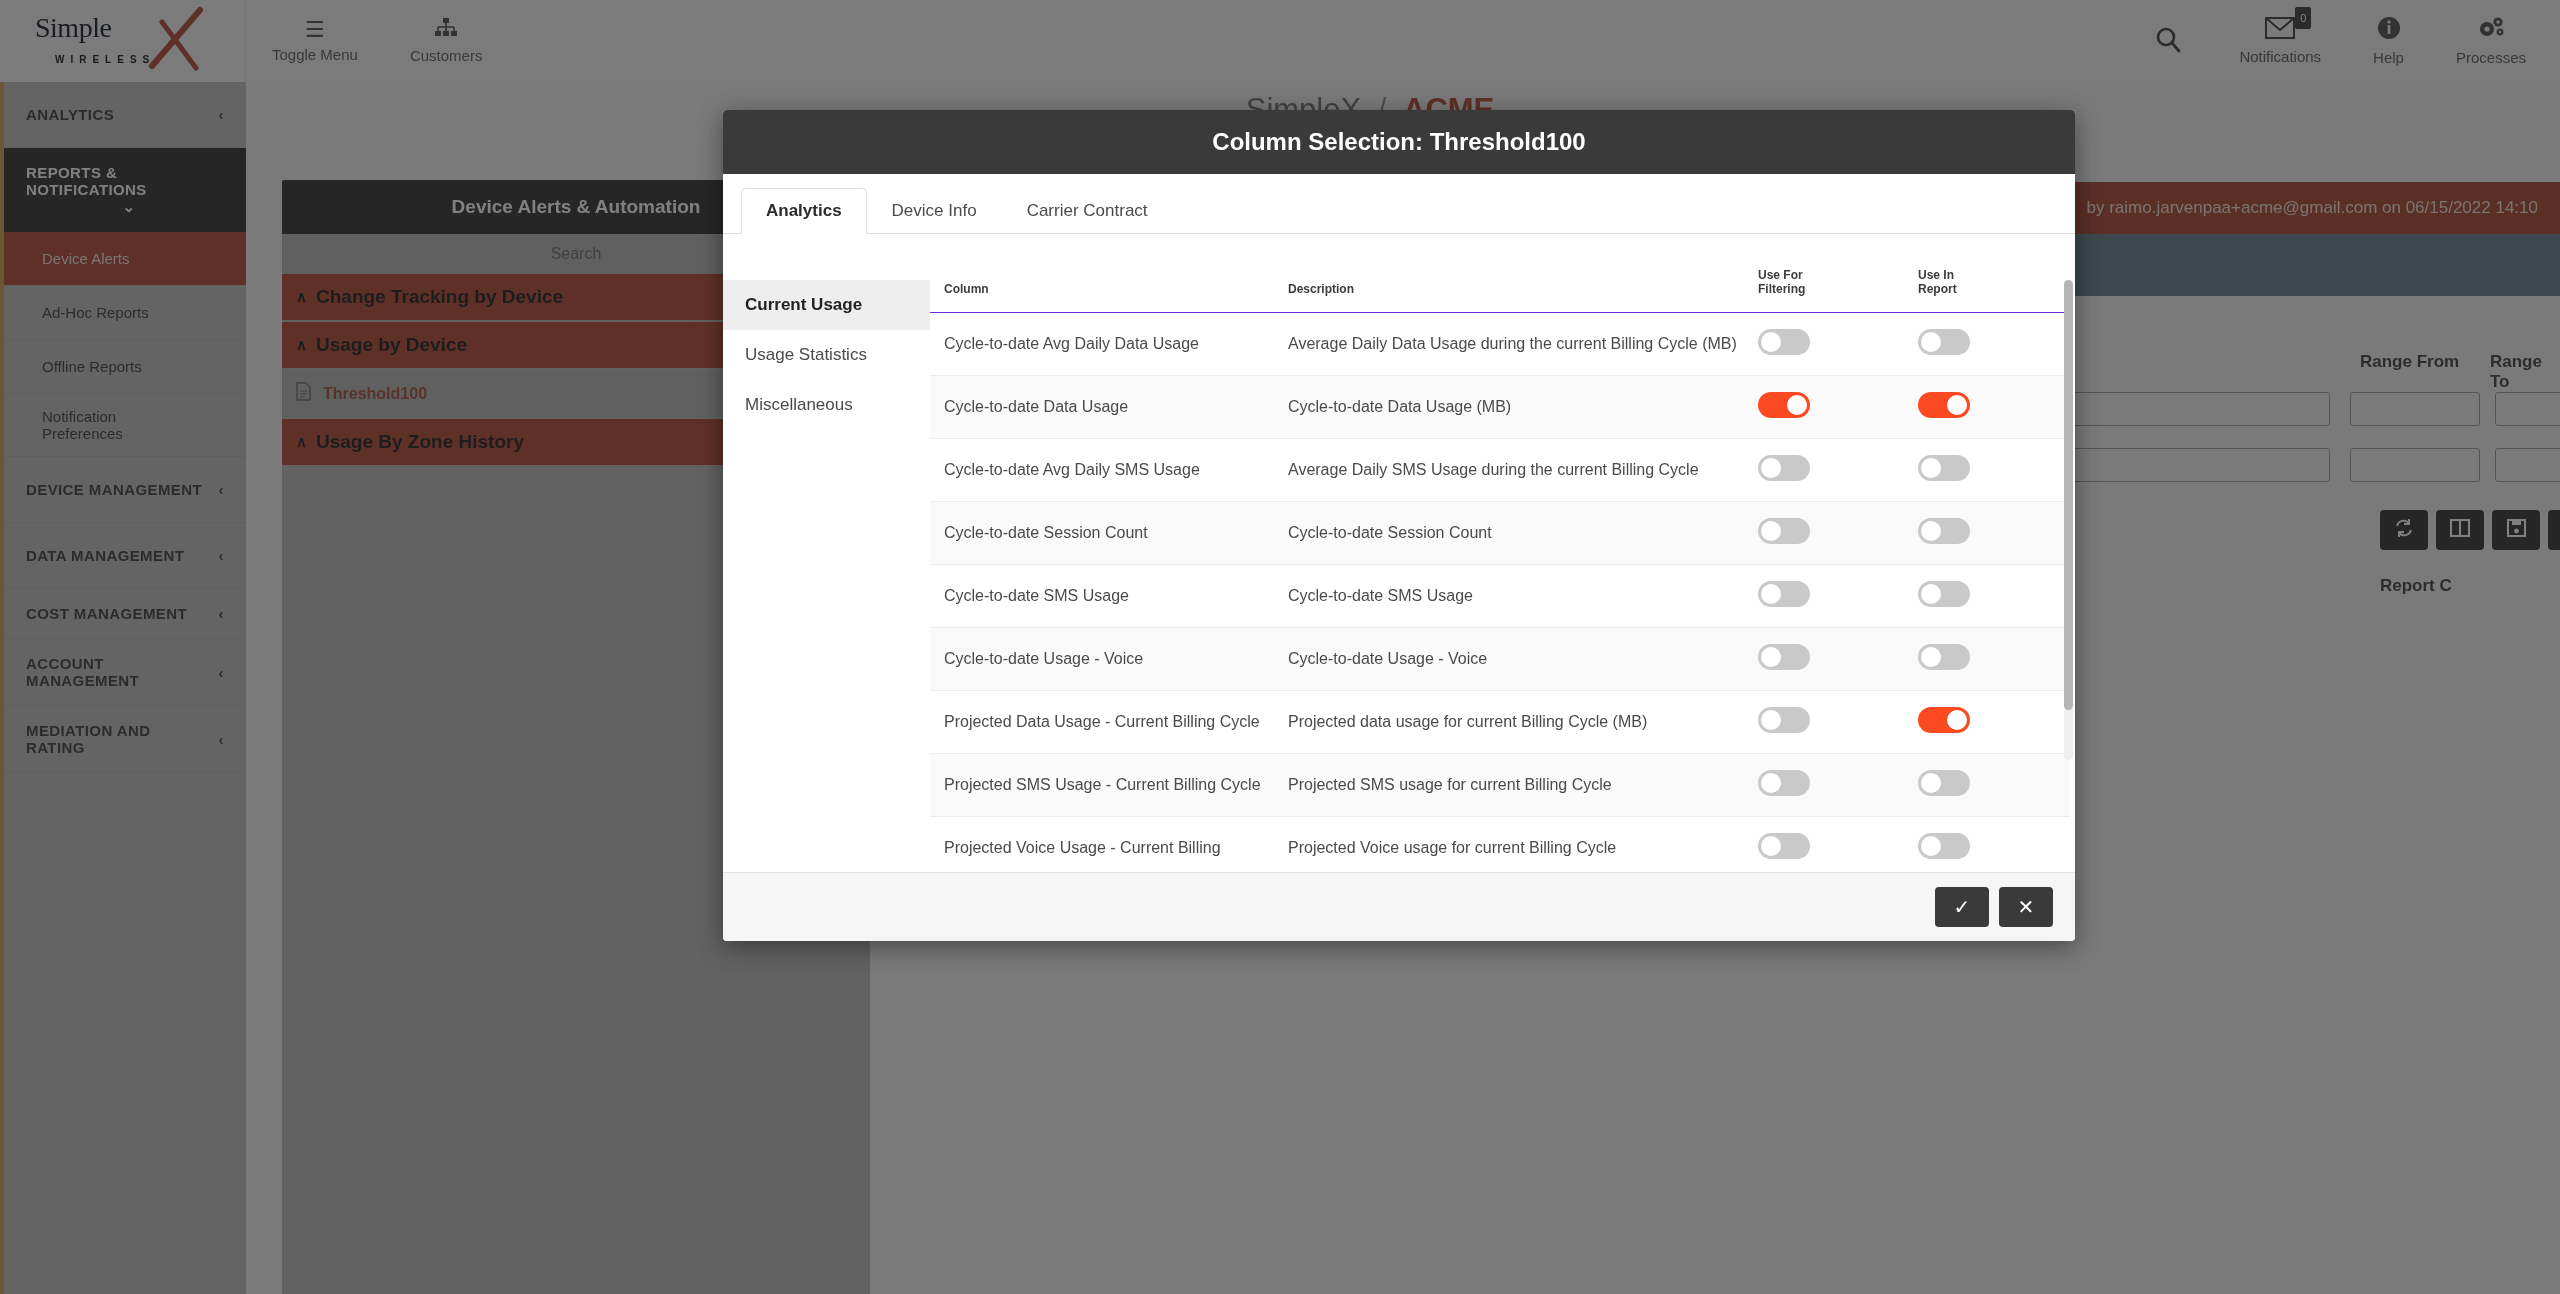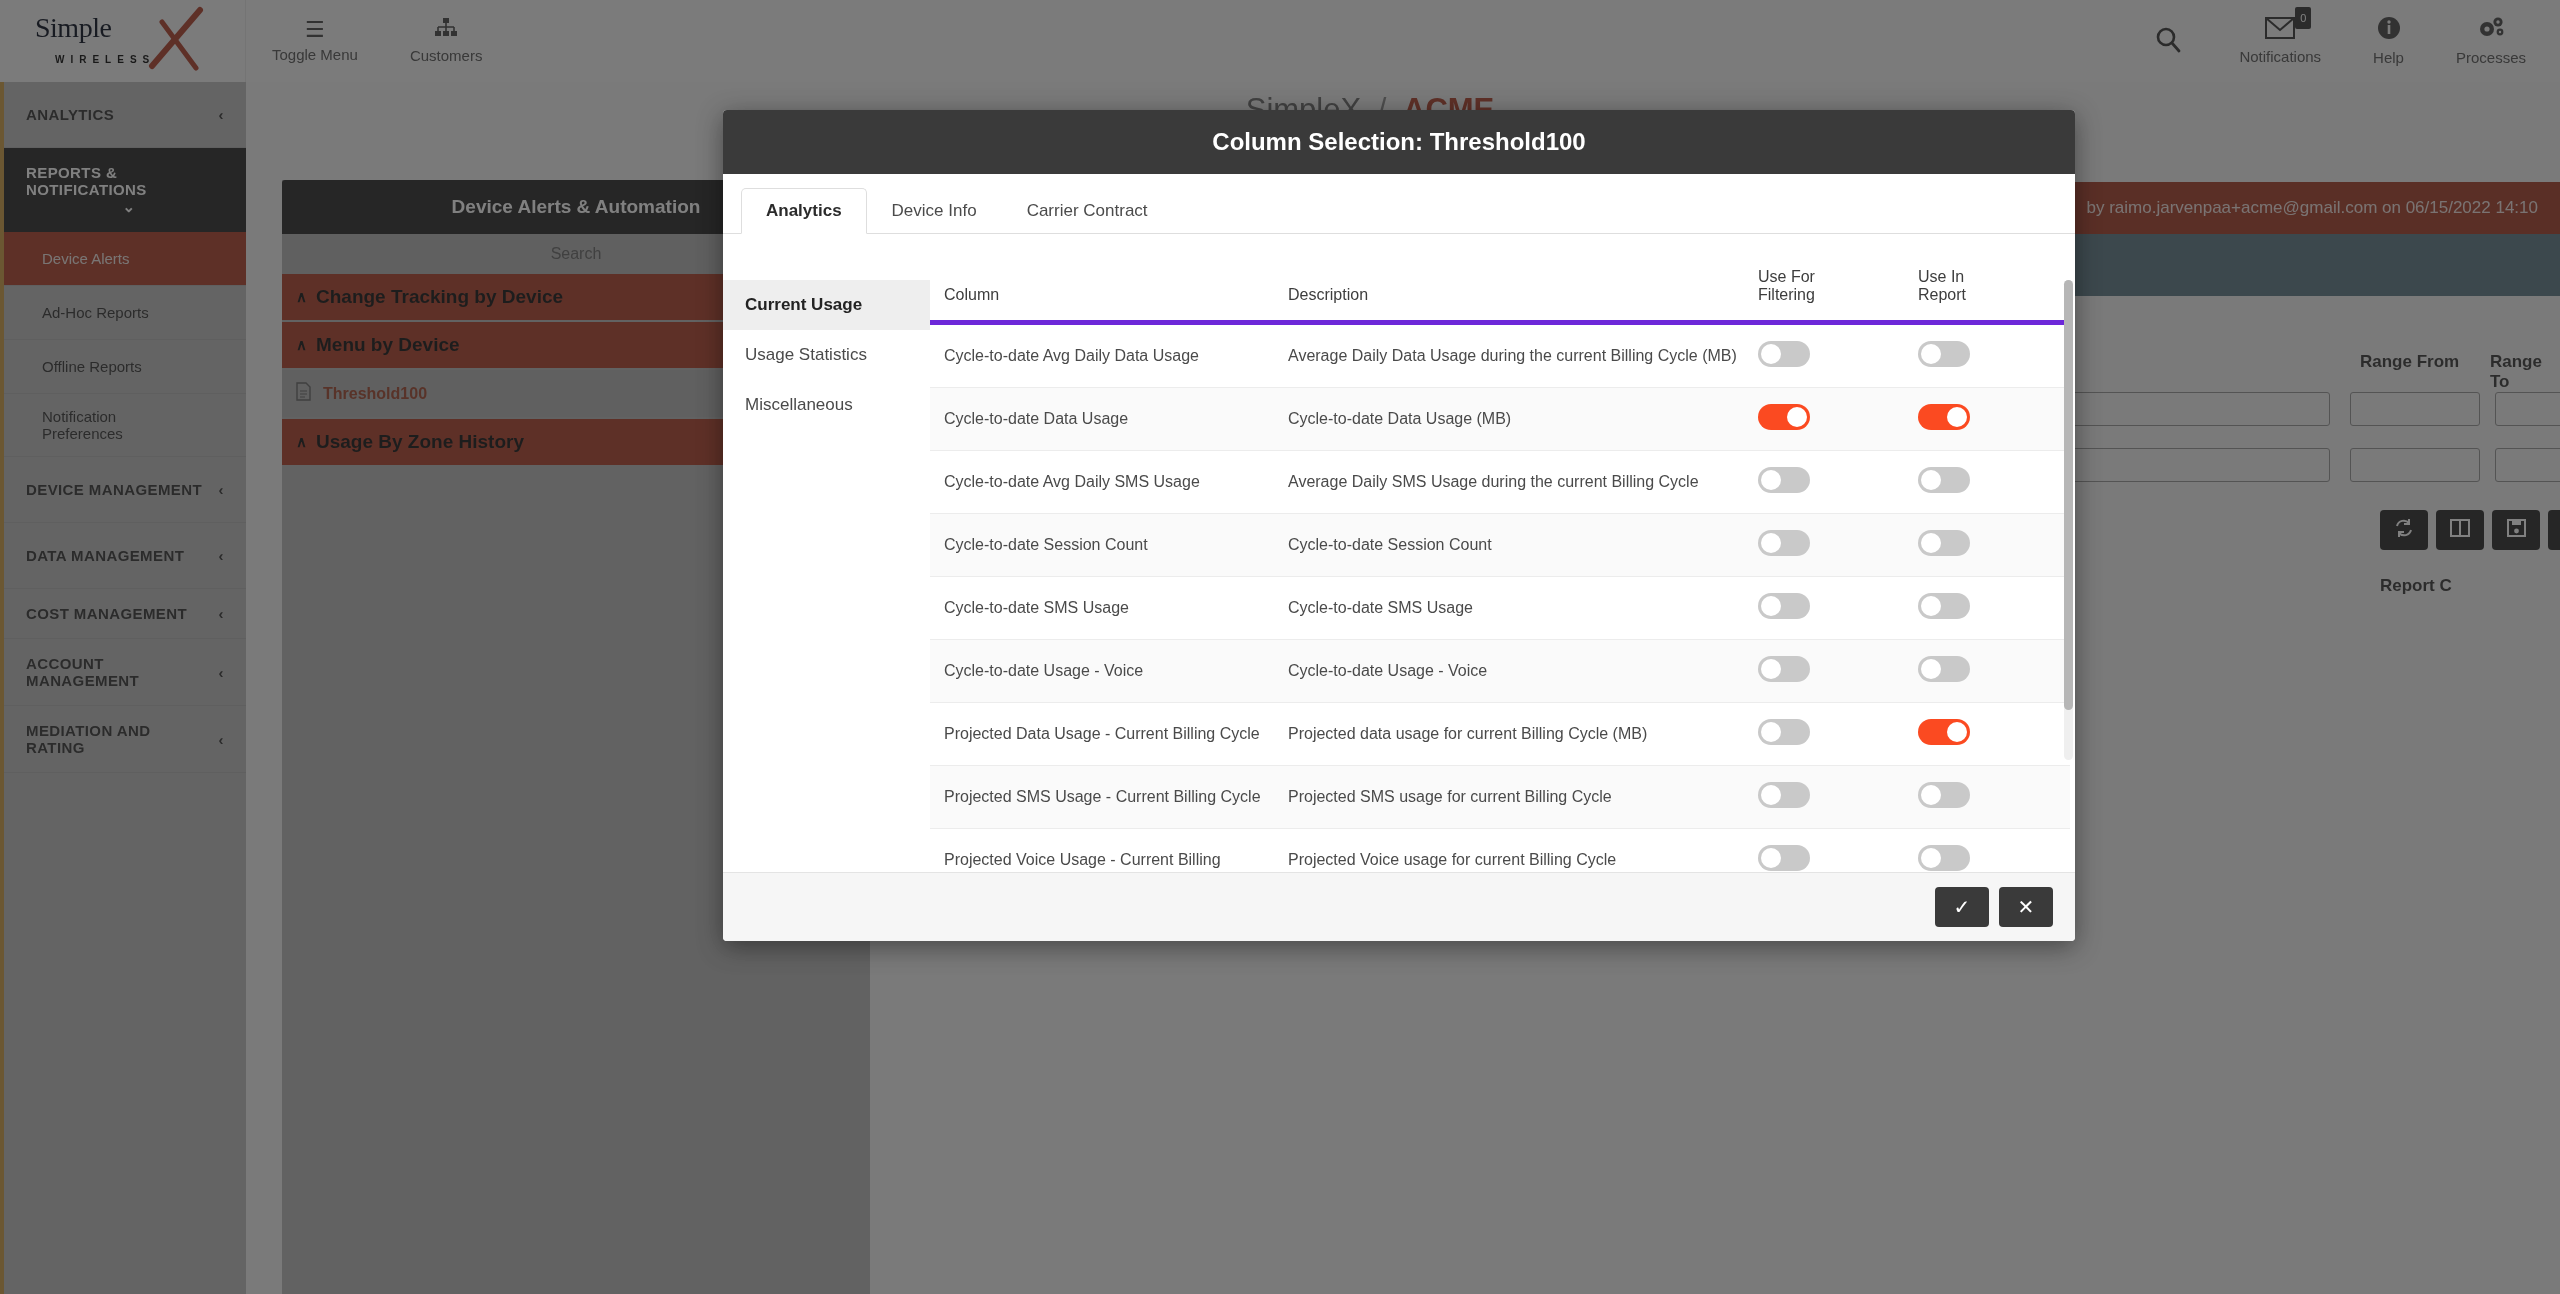--- a/index.html
+++ b/index.html
@@ -179,23 +179,23 @@
     padding: 15px 22px; font-size: 17px; color: #4a4a4a;
   }
   .nav-item.active { background: #eeeeee; color: #232323; font-weight: 700; }
 
   .modal-table-wrap {
     flex: 1; overflow: hidden; position: relative;
     padding-right: 10px;
   }
   table.cols { width: 100%; border-collapse: collapse; table-layout: fixed; }
   table.cols th {
-    text-align: left; font-size: 16px; color: #3d3d3d; font-weight: 400;
+    text-align: left; font-size: 12px; color: #3d3d3d; font-weight: 700;
     padding: 34px 8px 16px 8px; vertical-align: bottom;
-    border-bottom: 5px solid #6d28d9;
+    border-bottom: 1px solid #6d28d9;
   }
   table.cols td {
     font-size: 16px; color: #4a4a4a; padding: 16px 8px;
     border-bottom: 1px solid #ececec; vertical-align: middle;
   }
   table.cols tbody tr:nth-child(even) { background: #fafafa; }
   .c-name { width: 350px; padding-left: 14px !important; }
   .c-desc { width: 470px; }
   .c-tog  { width: 160px; }
 
@@ -361,21 +361,21 @@
 
   <div class="report-panel">
     <div class="panel-title">Device Alerts &amp; Automation</div>
     <div class="panel-search">Search</div>
     <div class="panel-group">
       <span class="caret">∧</span>
       <span>Change Tracking by Device</span>
     </div>
     <div class="panel-group">
       <span class="caret">∧</span>
-      <span>Menu by Device</span>
+      <span>Usage by Device</span>
     </div>
     <div class="panel-item">
       <span>
         <svg width="15" height="19" viewBox="0 0 15 19">
             <path d="M1 1 h9 l4 4 v13 h-13 z" fill="none" stroke="#6a6a6a" stroke-width="1.4"></path>
             <path d="M4 9 h7 M4 12 h7 M4 15 h5" stroke="#6a6a6a" stroke-width="1.2"></path>
           </svg>
       </span>
       <span>Threshold100</span>
     </div>

